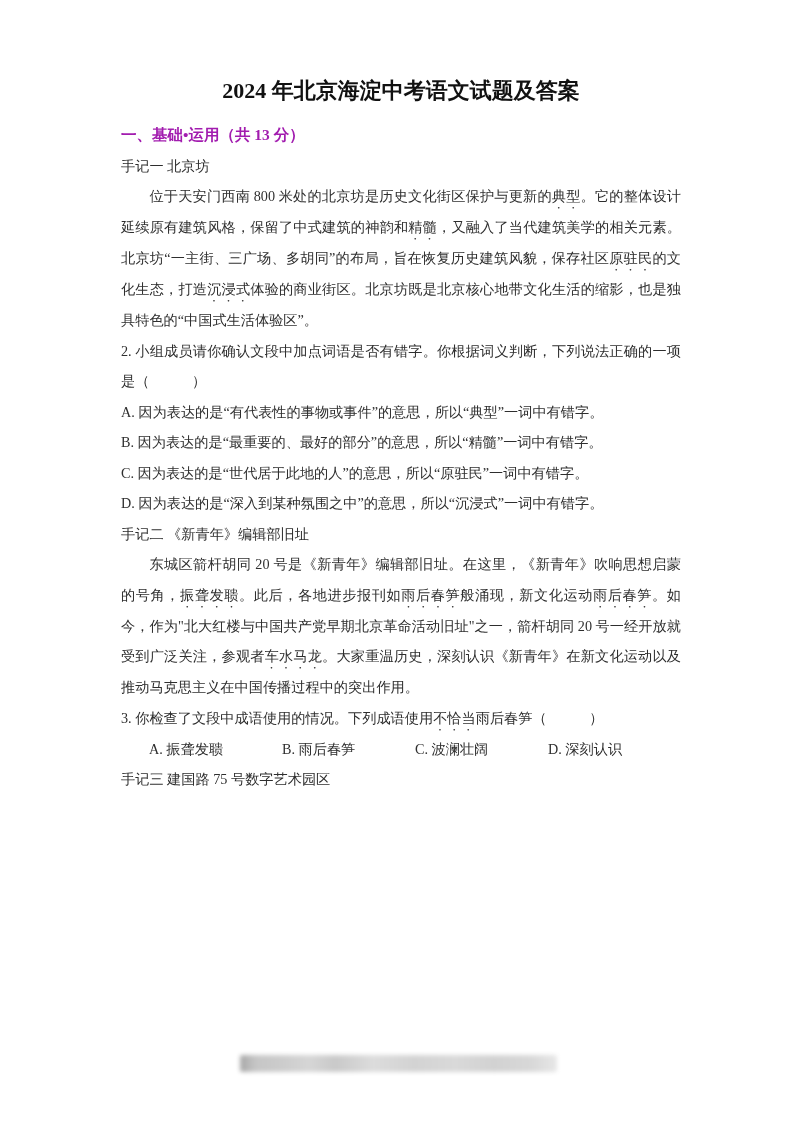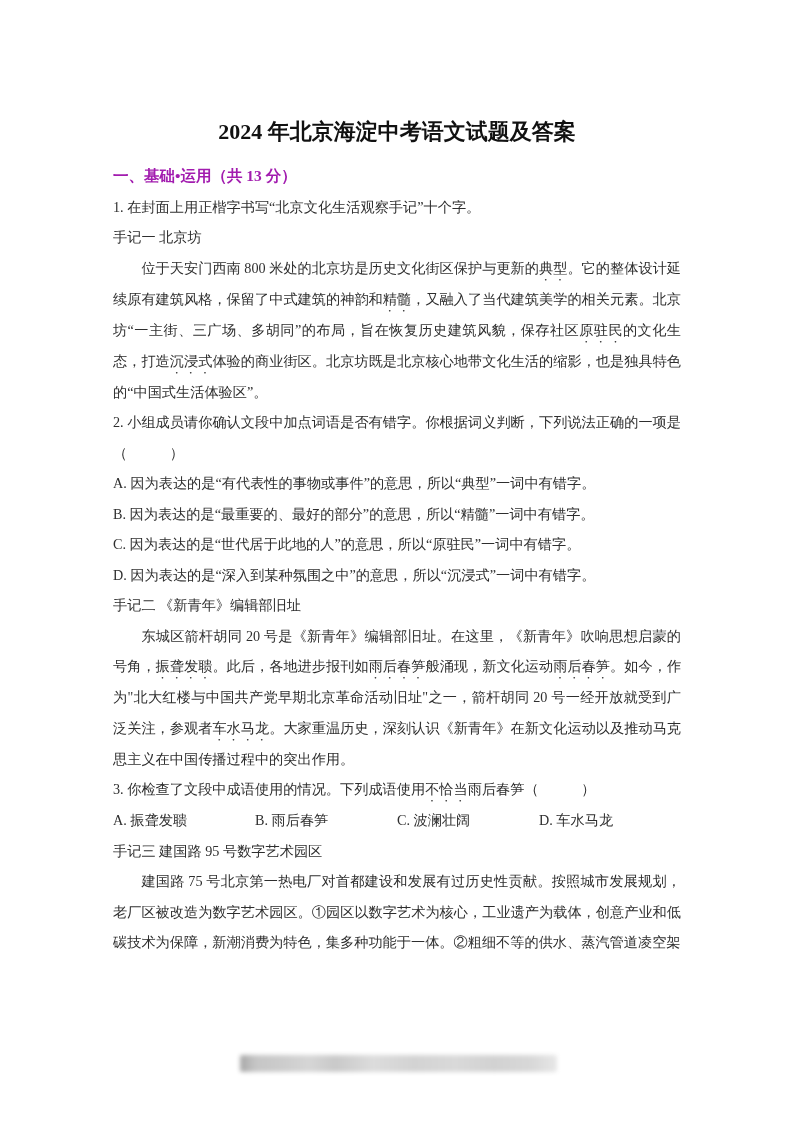--- a/index.html
+++ b/index.html
@@ -5,23 +5,23 @@
   html, body { margin: 0; padding: 0; }
   body {
     width: 793px; height: 1122px;
     background: #ffffff;
     position: relative;
     overflow: hidden;
     font-family: "Liberation Serif", "DejaVu Serif", serif;
   }
   .page {
     position: absolute;
-    left: 0; top: 0; right: 0;
+    left: 8px; top: 0; right: 0;
     box-sizing: border-box;
-    padding: 117px 112px 0 113px;
+    padding: 76px 112px 0 113px;
     color: #2e2e2e;
     font-size: 14.2px;
     line-height: 30.5px;
     text-align: justify;
   }
   .page p { margin: 0; }
   .title {
     font-size: 22px;
     font-weight: 700;
     color: #111;
@@ -36,21 +36,21 @@
   }
   .center { }
   .indent { text-indent: 2em; }
   .em-dot {
     -webkit-text-emphasis: filled dot;
     -webkit-text-emphasis-position: under;
     text-emphasis: filled dot;
     text-emphasis-position: under right;
     margin-top: 7px;
   }
-  .q3-row { display: flex; }
+  .q3-row { display: flex; margin-left: 28px; }
   .q3-row span { flex: 0 0 25%; text-align: left; }
   .watermark {
     position: absolute;
     left: 240px; top: 1055px;
     width: 317px; height: 17px;
     background: linear-gradient(to right,
       #a8a8a8 0%, #c6c6c6 5%, #cdcdcd 14%, #d6d6d6 22%,
       #c9c9c9 30%, #dcdcdc 42%, #d3d3d3 55%, #d9d9d9 68%,
       #d2d2d2 80%, #d8d8d8 92%, #e7e7e7 100%);
     filter: blur(2px);
@@ -60,21 +60,20 @@
 </head>
 <body>
 
 <div class="page">
 
   <h1 class="title">2024 年北京海淀中考语文试题及答案</h1>
 
   <p class="section-heading">一、基础•运用（共 13 分）</p>
 
 
-  <p>1. 在封面上用正楷字书写“北京文化生活观察手记”十个字。</p>
 
   <p class="center">手记一 北京坊</p>
 
   <p class="indent"><span>位于天安门西南 800 米处的北京坊是历史文化街区保护与更新的</span><span class="em-dot">典型</span><span>。它的整体设计延续原有建筑风格，保留了中式建筑的神韵和</span><span class="em-dot">精髓</span><span>，又融入了当代建筑美学的相关元素。北京坊“一主街、三广场、多胡同”的布局，旨在恢复历史建筑风貌，保存社区</span><span class="em-dot">原驻民</span><span>的文化生态，打造</span><span class="em-dot">沉浸式</span><span>体验的商业街区。北京坊既是北京核心地带文化生活的缩影，也是独具特色的“中国式生活体验区”。</span></p>
 
   <p>2. 小组成员请你确认文段中加点词语是否有错字。你根据词义判断，下列说法正确的一项是（　　　）</p>
 
   <div>
     <p>A. 因为表达的是“有代表性的事物或事件”的意思，所以“典型”一词中有错字。</p>
     <p>B. 因为表达的是“最重要的、最好的部分”的意思，所以“精髓”一词中有错字。</p>
@@ -85,22 +84,21 @@
   <p class="center">手记二 《新青年》编辑部旧址</p>
 
   <p class="indent"><span>东城区箭杆胡同 20 号是《新青年》编辑部旧址。在这里，《新青年》吹响思想启蒙的号角，</span><span class="em-dot">振聋发聩</span><span>。此后，各地进步报刊如</span><span class="em-dot">雨后春笋</span><span>般涌现，新文化运动</span><span class="em-dot">雨后春笋</span><span>。如今，作为"北大红楼与中国共产党早期北京革命活动旧址"之一，箭杆胡同 20 号一经开放就受到广泛关注，参观者</span><span class="em-dot">车水马龙</span><span>。大家重温历史，深刻认识《新青年》在新文化运动以及推动马克思主义在中国传播过程中的突出作用。</span></p>
 
   <p><span>3. 你检查了文段中成语使用的情况。下列成语使用</span><span class="em-dot">不恰当</span><span>雨后春笋（　　　）</span></p>
 
   <div class="q3-row">
     <span>A. 振聋发聩</span>
     <span>B. 雨后春笋</span>
     <span>C. 波澜壮阔</span>
-    <span>D. 车水马龙</span>
+    <span>D. 深刻认识</span>
   </div>
 
-  <p class="center">手记三 建国路 95 号数字艺术园区</p>
+  <p class="center">手记三 建国路 75 号数字艺术园区</p>
 
-  <p class="indent">建国路 75 号北京第一热电厂对首都建设和发展有过历史性贡献。按照城市发展规划，老厂区被改造为数字艺术园区。①园区以数字艺术为核心，工业遗产为载体，创意产业和低碳技术为保障，新潮消费为特色，集多种功能于一体。②粗细不等的供水、蒸汽管道凌空架</p>
 
 </div>
 
 <div class="watermark"></div>
 
 </body></html>

